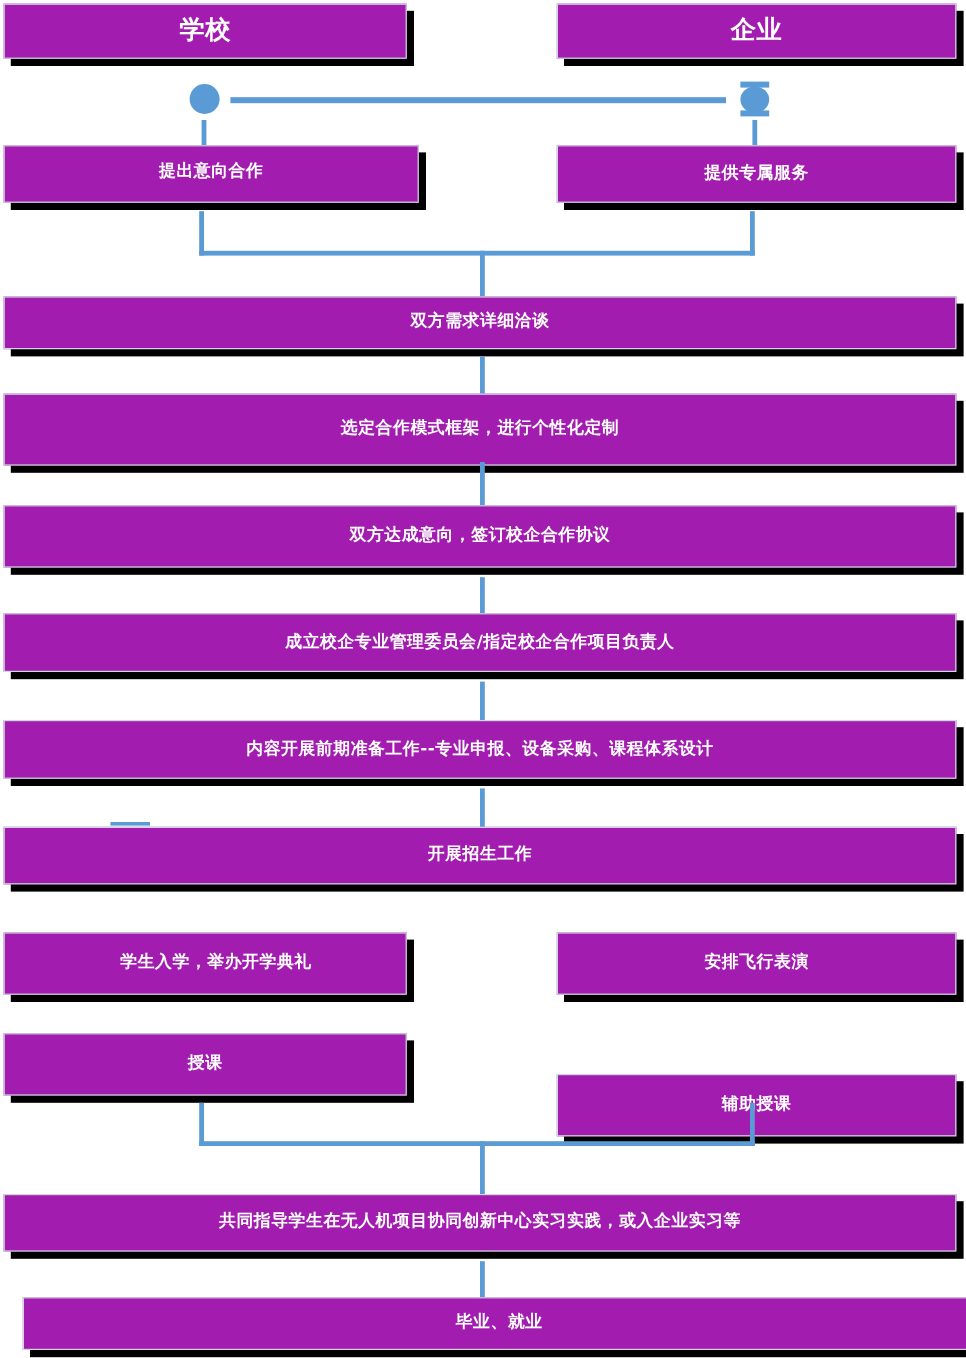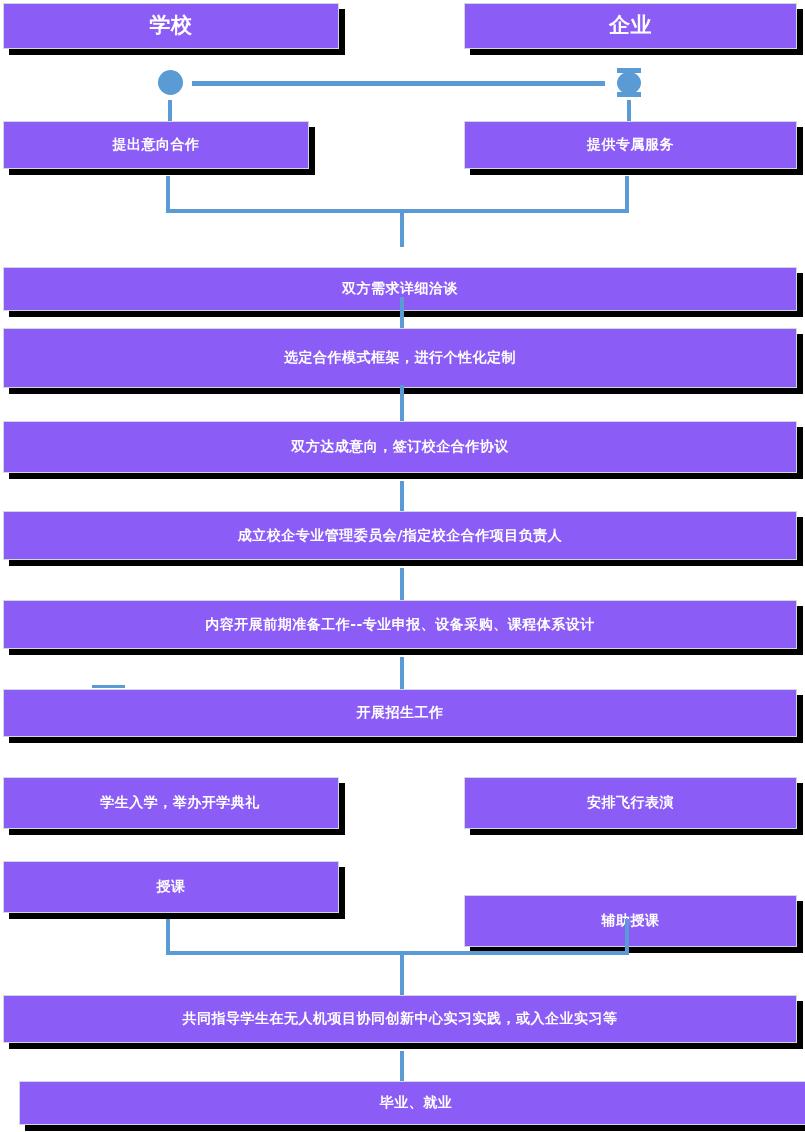--- a/index.html
+++ b/index.html
@@ -16,21 +16,21 @@
     width: 805px;
     height: 1132px;
     background: #ffffff;
     overflow: hidden;
   }
 
   
   .box {
     position: absolute;
     box-sizing: border-box;
-    background: #8b5cf6;
+    background: #a21caf;
     border: 1px solid #cfd8de;
     box-shadow: 6px 6px 0 0 #000000;
     display: flex;
     align-items: center;
     justify-content: center;
     color: #ffffff;
     font-weight: bold;
     letter-spacing: 0.5px;
     line-height: 1.1;
     text-align: center;
@@ -86,34 +86,34 @@
 
   <div class="hline" style="left:192px; top:81px; width:413px; height:5px;"></div>
 
   <div class="node-cap" style="left:617px; top:68px; width:24px; height:5px;"></div>
   <div class="node-dot" style="left:617px; top:72px; width:24px; height:22px;"></div>
   <div class="node-cap" style="left:617px; top:92px; width:24px; height:5px;"></div>
 
   <div class="vline" style="left:168px; top:100px; height:22px;"></div>
   <div class="vline" style="left:627px; top:100px; height:22px;"></div>
 
-  <div class="box step" style="left:3px; top:121px; width:306px; height:48px;">
+  <div class="box step" style="left:3px; top:121px; width:346px; height:48px;font-family:Liberation Mono, monospace;">
     <span>提出意向合作</span>
   </div>
 
   <div class="box step" style="left:464px; top:121px; width:333px; height:48px;">
     <span>提供专属服务</span>
   </div>
 
   <div class="vline" style="left:166px; top:176px; height:37px;"></div>
   <div class="vline" style="left:625px; top:176px; height:37px;"></div>
   <div class="hline" style="left:166px; top:209px; width:463px;"></div>
   <div class="vline" style="left:400px; top:209px; height:38px;"></div>
 
-  <div class="box step" style="left:3px; top:247px; width:794px; height:44px;margin-top:20px;">
+  <div class="box step" style="left:3px; top:247px; width:794px; height:44px;">
     <span>双方需求详细洽谈</span>
   </div>
 
   <div class="vline" style="left:400px; top:297px; height:31px;"></div>
 
   <div class="box step" style="left:3px; top:328px; width:794px; height:60px;">
     <span>选定合作模式框架，进行个性化定制</span>
   </div>
 
   <div class="vline" style="left:400px; top:385px; height:36px;"></div>

